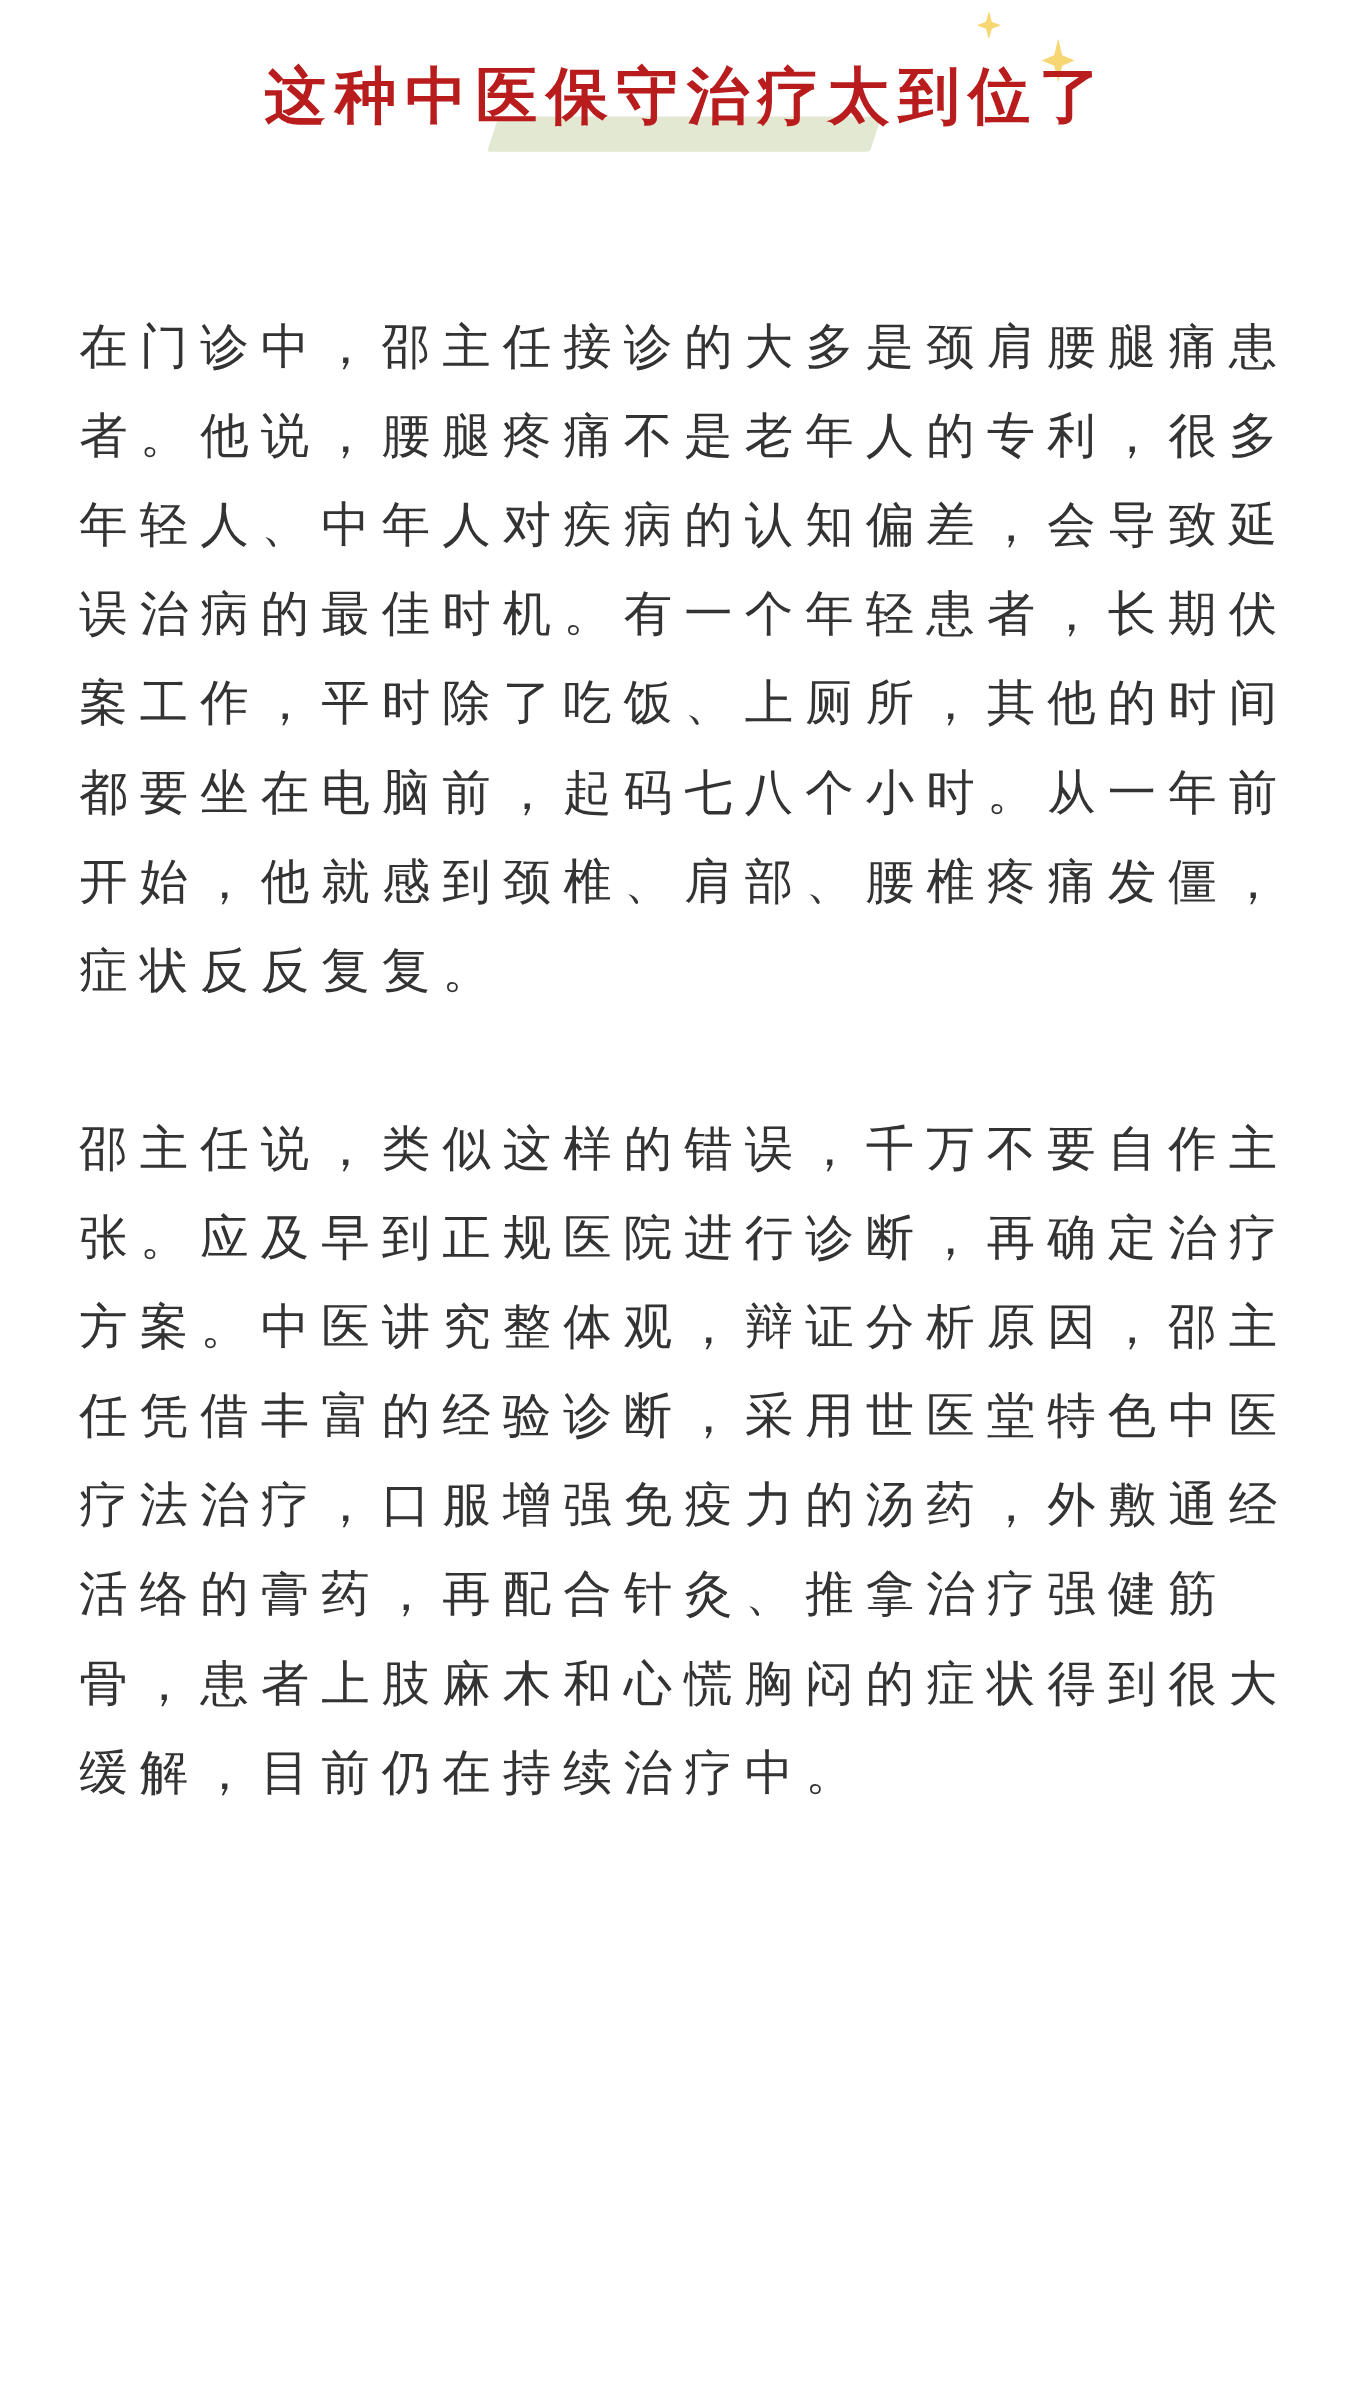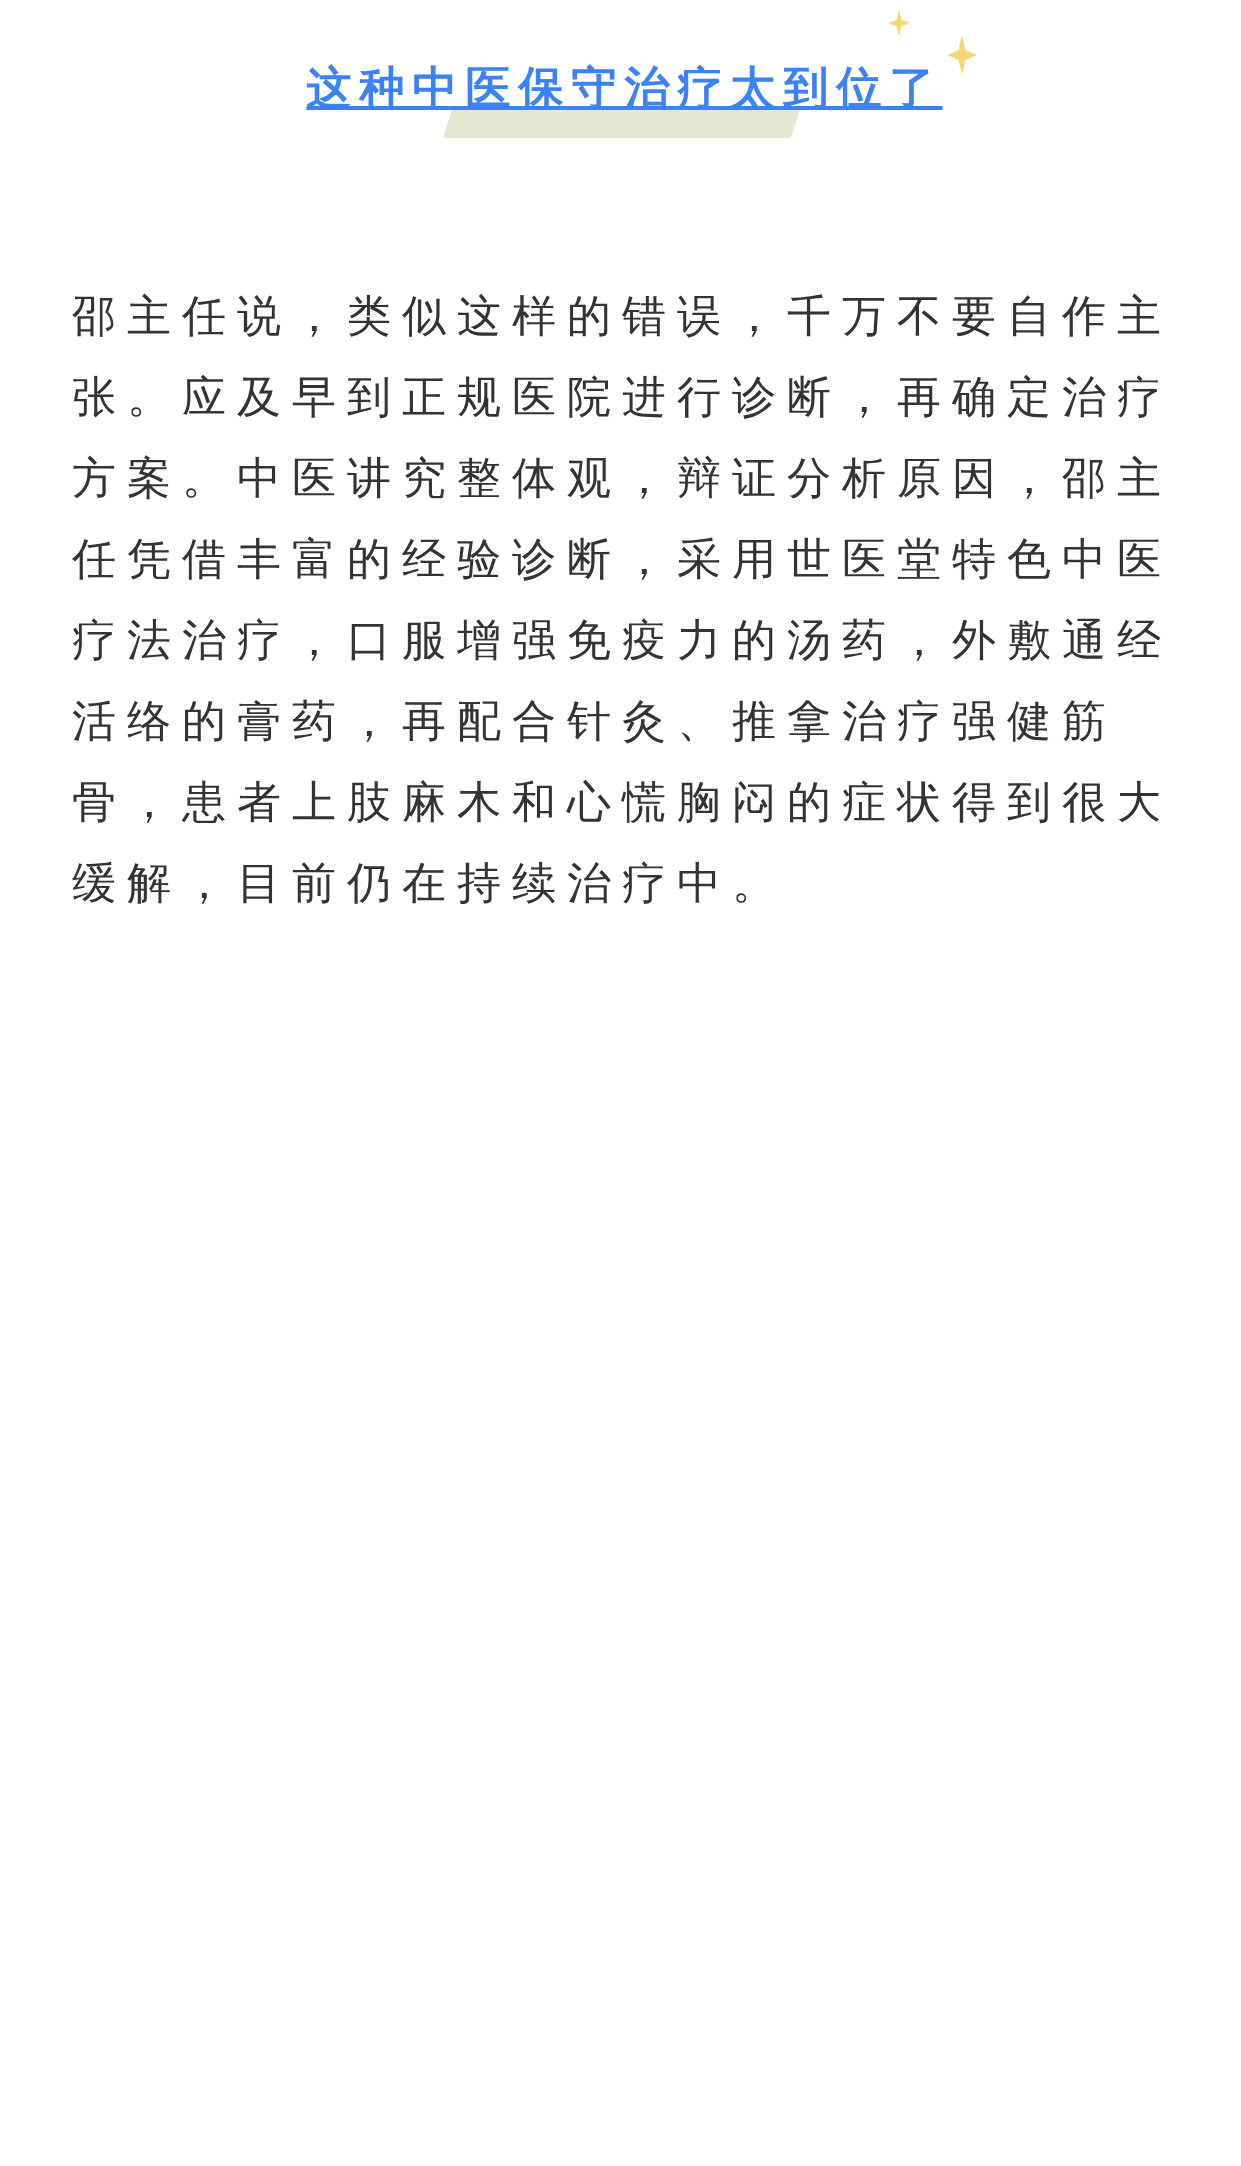--- a/index.html
+++ b/index.html
@@ -30,28 +30,27 @@
       background: #e2e8d1;
       transform: skewX(-18deg);
       border-radius: 3px;
     }
     .title {
       position: absolute;
       left: 0;
       top: 60px;
       width: 1241px;
       text-align: center;
-      color: #3b82f6;
-      font-size: 45px;
+      color: #b91c1c;
+      font-size: 56px;
       font-weight: bold;
       letter-spacing: 8px;
       line-height: 56px;
       padding-left: 8px;
       box-sizing: border-box;
-      text-decoration: underline;
     }
     .sparkle {
       position: absolute;
       background: #f7d774;
       clip-path: polygon(50% 0%, 62% 38%, 100% 50%, 62% 62%, 50% 100%, 38% 62%, 0% 50%, 38% 38%);
     }
     .sparkle.s1 { left: 888px; top: 10px; width: 22px; height: 26px; }
     .sparkle.s2 { left: 947px; top: 35px; width: 30px; height: 40px; }
 
     .article {
@@ -73,14 +72,15 @@
 <body>
 
 <div class="title-wrap">
   <div class="highlight"></div>
   <div class="sparkle s1"></div>
   <div class="sparkle s2"></div>
   <div class="title">这种中医保守治疗太到位了</div>
 </div>
 
 <div class="article">
+  <p>在门诊中，邵主任接诊的大多是颈肩腰腿痛患者。他说，腰腿疼痛不是老年人的专利，很多年轻人、中年人对疾病的认知偏差，会导致延误治病的最佳时机。有一个年轻患者，长期伏案工作，平时除了吃饭、上厕所，其他的时间都要坐在电脑前，起码七八个小时。从一年前开始，他就感到颈椎、肩部、腰椎疼痛发僵，症状反反复复。</p>
   <p>邵主任说，类似这样的错误，千万不要自作主张。应及早到正规医院进行诊断，再确定治疗方案。中医讲究整体观，辩证分析原因，邵主任凭借丰富的经验诊断，采用世医堂特色中医疗法治疗，口服增强免疫力的汤药，外敷通经活络的膏药，再配合针灸、推拿治疗强健筋骨，患者上肢麻木和心慌胸闷的症状得到很大缓解，目前仍在持续治疗中。</p>
 </div>
 
 </body></html>

